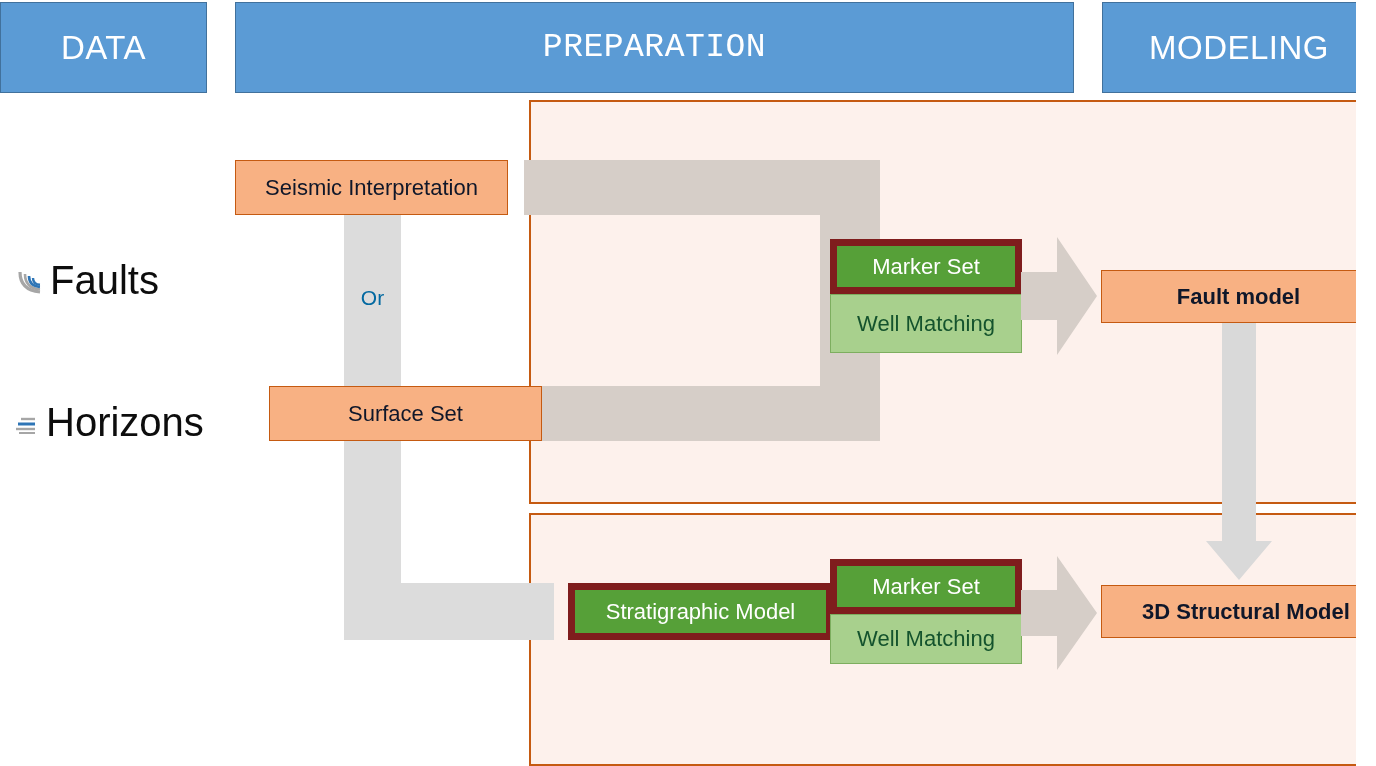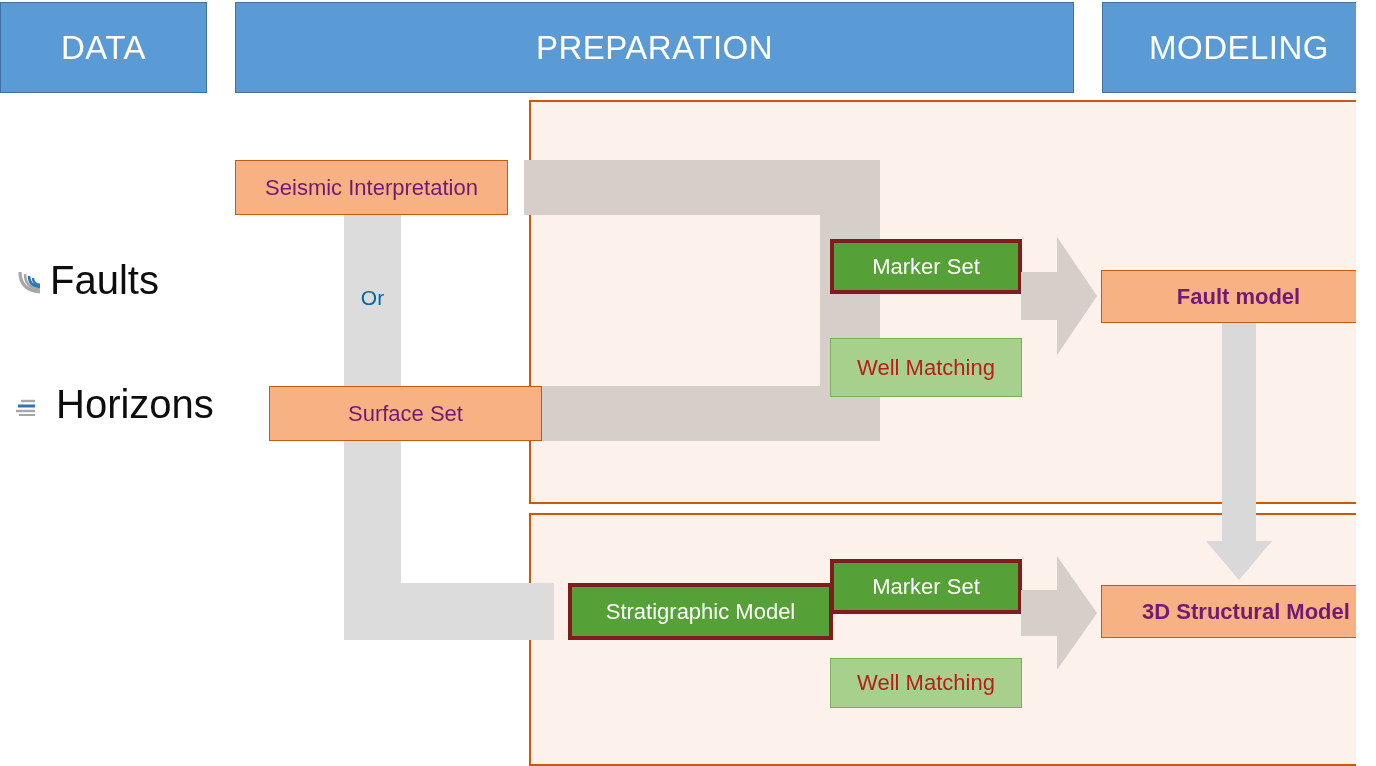--- a/index.html
+++ b/index.html
@@ -44,36 +44,35 @@
   
   .box {
     display: flex;
     align-items: center;
     justify-content: center;
     text-align: center;
   }
   .box-orange {
     background: #F8B183;
     border: 1.5px solid #C55A11;
-    color: #701a75;
+    color: #0f172a;
     font-size: 22px;
   }
   .box-orange-bold { font-weight: bold; }
   .box-green-dark {
     background: #56A038;
-    border: 4px solid #7f1d1d;
+    border: 7px solid #7f1d1d;
     color: #ffffff;
     font-size: 22px;
   }
   .box-green-light {
     background: #A8D08D;
     border: 1px solid #7DAE5F;
-    color: #b91c1c;
+    color: #14532d;
     font-size: 22px;
-    margin-top: 44px;
   }
 
   
   .or-label {
     font-size: 21px;
     color: #0369a1;
     display: flex;
     align-items: center;
     justify-content: center;
   }
@@ -95,21 +94,21 @@
   .arrow-right svg, .arrow-down svg { display: block; }
 </style>
 </head>
 <body>
 
 <div id="canvas">
 
   <div class="abs banner" style="left:0px; top:2px; width:207px; height:91px;">
     <span>DATA</span>
   </div>
-  <div class="abs banner" style="left:235px; top:2px; width:839px; height:91px;">
+  <div class="abs banner" style="left:235px; top:2px; width:839px; height:91px;font-family:Liberation Mono, monospace;">
     <span>PREPARATION</span>
   </div>
   <div class="abs banner" style="left:1102px; top:2px; width:274px; height:91px;">
     <span>MODELING</span>
   </div>
 
   <div class="abs panel" style="left:529px; top:100px; width:855px; height:404px;"></div>
   <div class="abs panel" style="left:529px; top:513px; width:855px; height:253px;"></div>
 
   <div class="abs gray-bracket" style="left:524px; top:160px; width:356px; height:55px;"></div>
@@ -125,21 +124,21 @@
       <svg viewBox="0 0 34 34" width="34" height="34">
         <path d="M6 6 Q6 24 26 26" fill="none" stroke="#A6A6A6" stroke-width="3.2"></path>
         <path d="M11 8 Q11 22 26 23.5" fill="none" stroke="#A6A6A6" stroke-width="2.6"></path>
         <path d="M15 10 Q15 20 26 21" fill="none" stroke="#2E75B6" stroke-width="2.6"></path>
         <path d="M19 12 Q19 18.5 26 18.8" fill="none" stroke="#2E75B6" stroke-width="2.4"></path>
       </svg>
     </span>
     <span>Faults</span>
   </div>
 
-  <div class="abs data-label" style="left:10px; top:382px;gap:10px;">
+  <div class="abs data-label" style="left:10px; top:400px;">
     <span class="glyph">
       <svg viewBox="0 0 34 34" width="34" height="34">
         <line x1="11" y1="11" x2="25" y2="11" stroke="#A6A6A6" stroke-width="2.4"></line>
         <line x1="8" y1="16" x2="25" y2="16" stroke="#2E75B6" stroke-width="3.0"></line>
         <line x1="6" y1="21" x2="25" y2="21" stroke="#A6A6A6" stroke-width="2.4"></line>
         <line x1="9" y1="25" x2="25" y2="25" stroke="#A6A6A6" stroke-width="2.0"></line>
       </svg>
     </span>
     <span>Horizons</span>
   </div>

